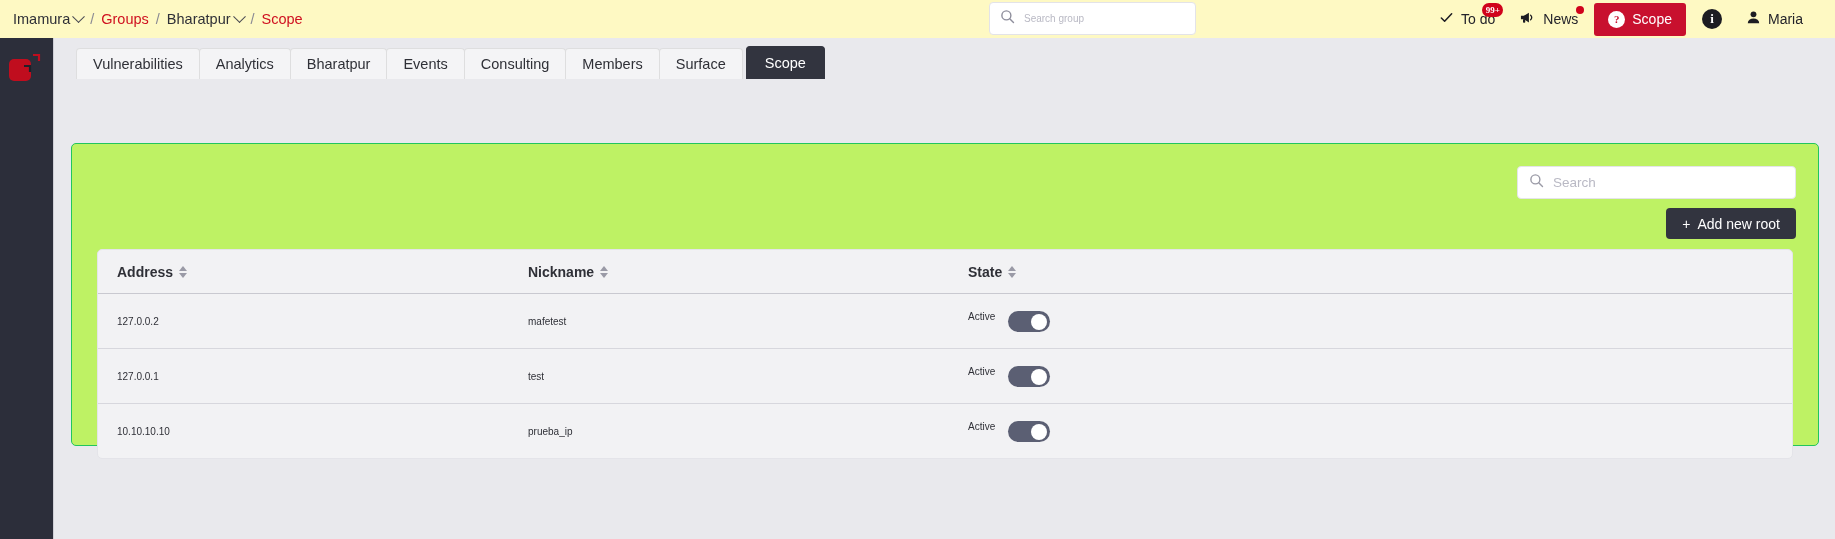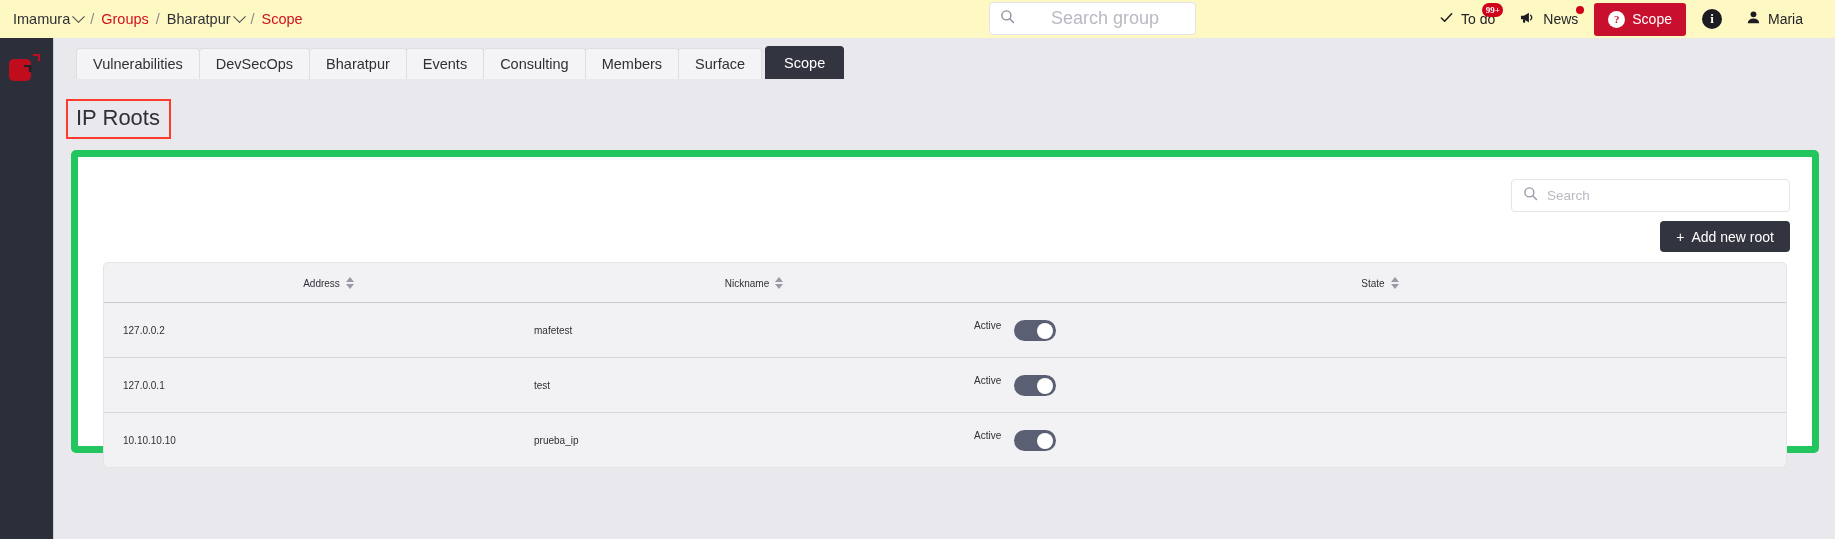--- a/index.html
+++ b/index.html
@@ -31,22 +31,22 @@
   }
 
   .search-group {
     position: absolute; left: 989px; top: 2px;
     width: 207px; height: 33px;
     background: #fff; border: 1px solid #e3e3e8; border-radius: 4px;
     display: flex; align-items: center; padding: 0 10px; gap: 9px;
   }
   .search-group input {
     border: 0; outline: 0; background: transparent;
-    font-family: "Liberation Sans", sans-serif; font-size: 18px;
-    color: #3a3a42; width: 100%; margin-left: 27px;
+    font-family: "Liberation Sans", sans-serif; font-size: 10px;
+    color: #3a3a42; width: 100%;
   }
   .search-group input::placeholder { color: #b9b9c4; }
 
   .hdr-actions {
     position: absolute; right: 0; top: 0; height: 38px;
     display: flex; align-items: center; gap: 0;
   }
   .hdr-item {
     display: flex; align-items: center; gap: 7px;
     height: 38px; padding: 0 12px;
@@ -102,23 +102,23 @@
 
   
   .page-title-wrap {
     position: absolute; left: 66px; top: 99px;
     border: 2px solid #ff3b30; padding: 4px 9px 6px 8px;
   }
   .page-title { font-size: 22px; color: #2f3037; font-weight: normal; }
 
   
   .card {
-    position: absolute; left: 71px; top: 150px;
+    position: absolute; left: 71px; top: 143px;
     width: 1748px; height: 303px;
-    background: #ffffff; border: 7px solid #22c55e; border-radius: 5px;
+    background: #bef264; border: 1px solid #22c55e; border-radius: 5px;
   }
   .card-toolbar { position: relative; height: 105px; }
   .card-search {
     position: absolute; right: 22px; top: 22px;
     width: 279px; height: 33px;
     background: #fff; border: 1px solid #e4e4e9; border-radius: 4px;
     display: flex; align-items: center; padding: 0 11px; gap: 9px;
   }
   .card-search input {
     border: 0; outline: 0; background: transparent; width: 100%;
@@ -134,21 +134,21 @@
   }
 
   
   .table-wrap {
     position: absolute; left: 25px; top: 105px; right: 25px;
     border: 1px solid #e4e4e9; border-radius: 5px; background: #f2f2f4;
     overflow: hidden;
   }
   table { width: 100%; border-collapse: collapse; }
   th {
-    text-align: center; font-size: 10px; font-weight: normal; color: #2f3037;
+    text-align: left; font-size: 14px; font-weight: bold; color: #2f3037;
     padding: 14px 0 13px 0; border-bottom: 1px solid #c9c9d0;
   }
   th .th-inner { display: inline-flex; align-items: center; gap: 6px; }
   td {
     font-size: 10px; color: #2f3037;
     padding: 17px 0 16px 0; border-bottom: 1px solid #d7d7dd;
   }
   tr:last-child td { border-bottom: none; }
   .col-address { width: 430px; padding-left: 19px; }
   .col-nickname { width: 440px; }
@@ -259,32 +259,29 @@
       <svg width="34" height="34" viewBox="0 0 34 34">
         <rect x="1" y="9" width="22" height="22" rx="5" fill="#c00d1e"></rect>
         <polyline points="16,16 22,16 22,22" fill="none" stroke="#1f2029" stroke-width="2.2"></polyline>
         <polyline points="25,5 31,5 31,11" fill="none" stroke="#c00d1e" stroke-width="2.2"></polyline>
       </svg>
     </div>
   </div>
 
   <div class="tabstrip" id="tabstrip">
       <div class="tab">Vulnerabilities</div>
-      <div class="tab">DevSecOps</div>
+      <div class="tab">Analytics</div>
       <div class="tab">Bharatpur</div>
       <div class="tab">Events</div>
       <div class="tab">Consulting</div>
       <div class="tab">Members</div>
       <div class="tab">Surface</div>
       <div class="tab active">Scope</div>
     </div>
 
-  <div class="page-title-wrap">
-    <div class="page-title">IP Roots</div>
-  </div>
 
   <div class="card">
 
     <div class="card-toolbar">
       <div class="card-search">
         <span>
           <svg width="15" height="15" viewBox="0 0 16 16">
             <circle cx="6.8" cy="6.8" r="4.8" fill="none" stroke="#9a9aa6" stroke-width="1.5"></circle>
             <line x1="10.4" y1="10.4" x2="14.4" y2="14.4" stroke="#9a9aa6" stroke-width="1.5" stroke-linecap="round"></line>
           </svg>

